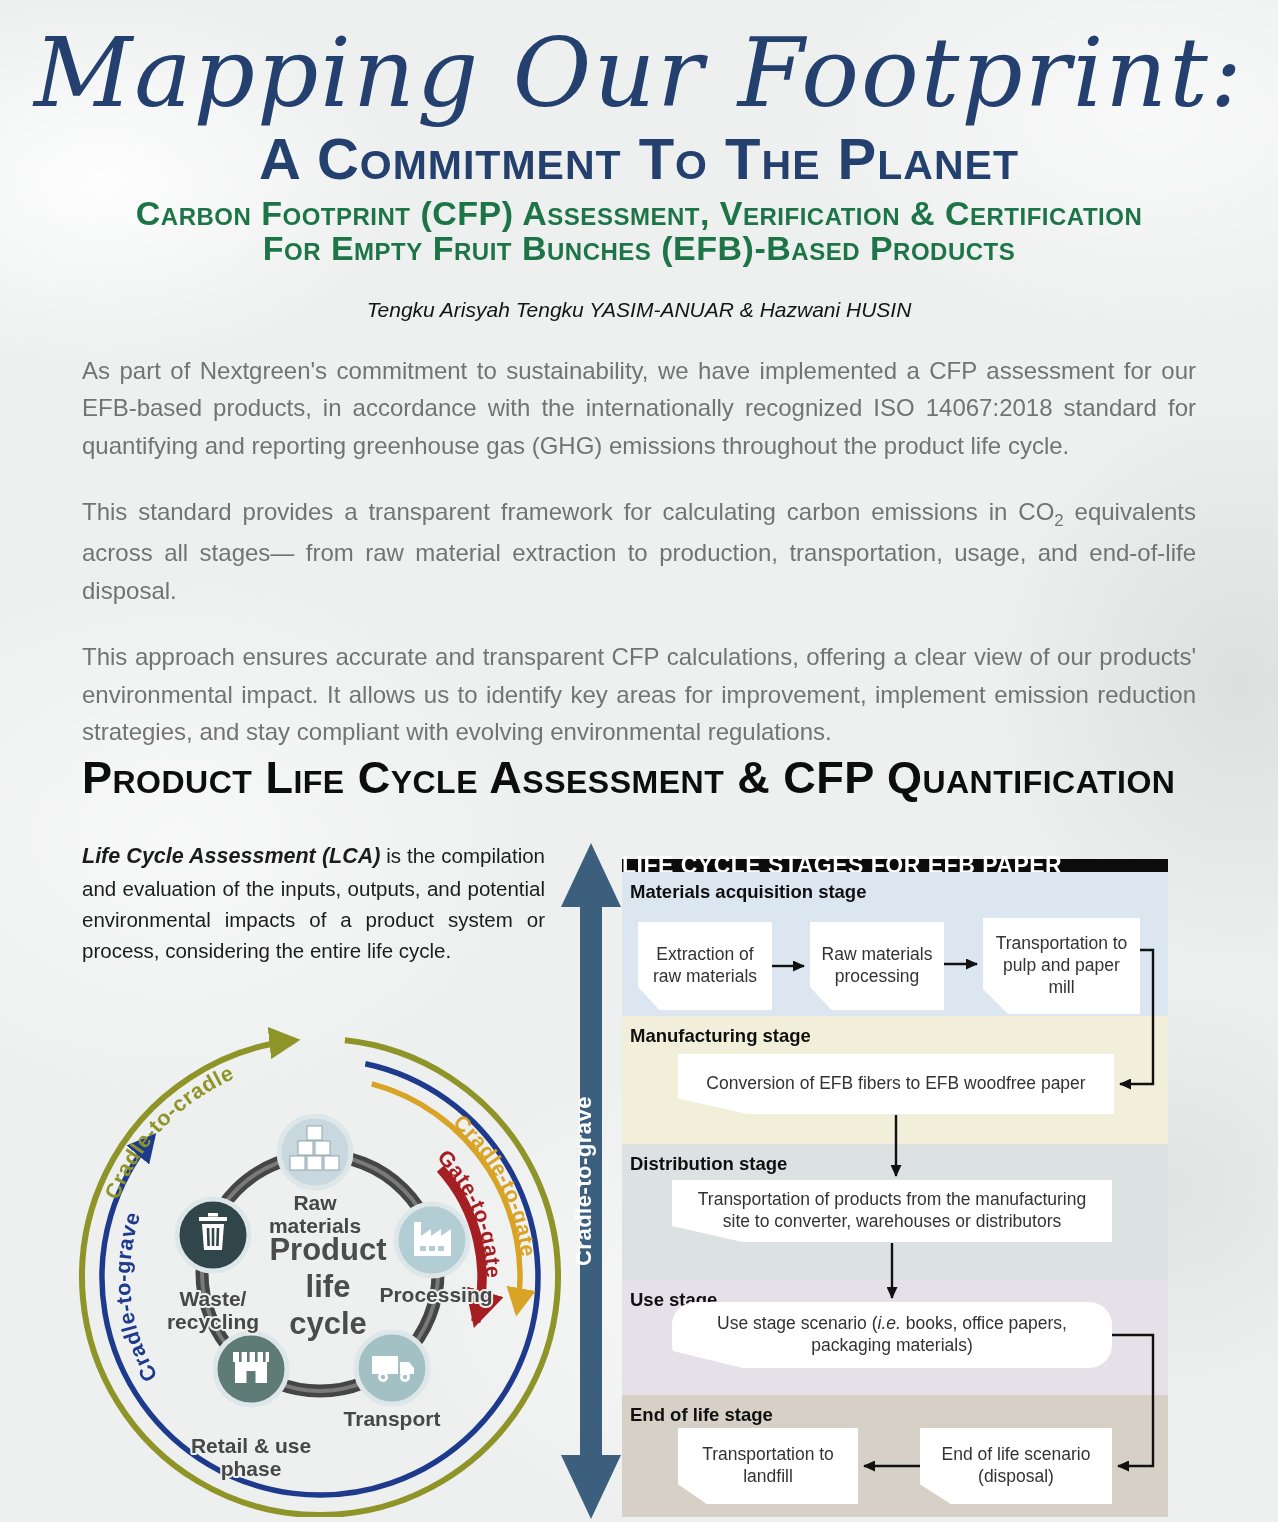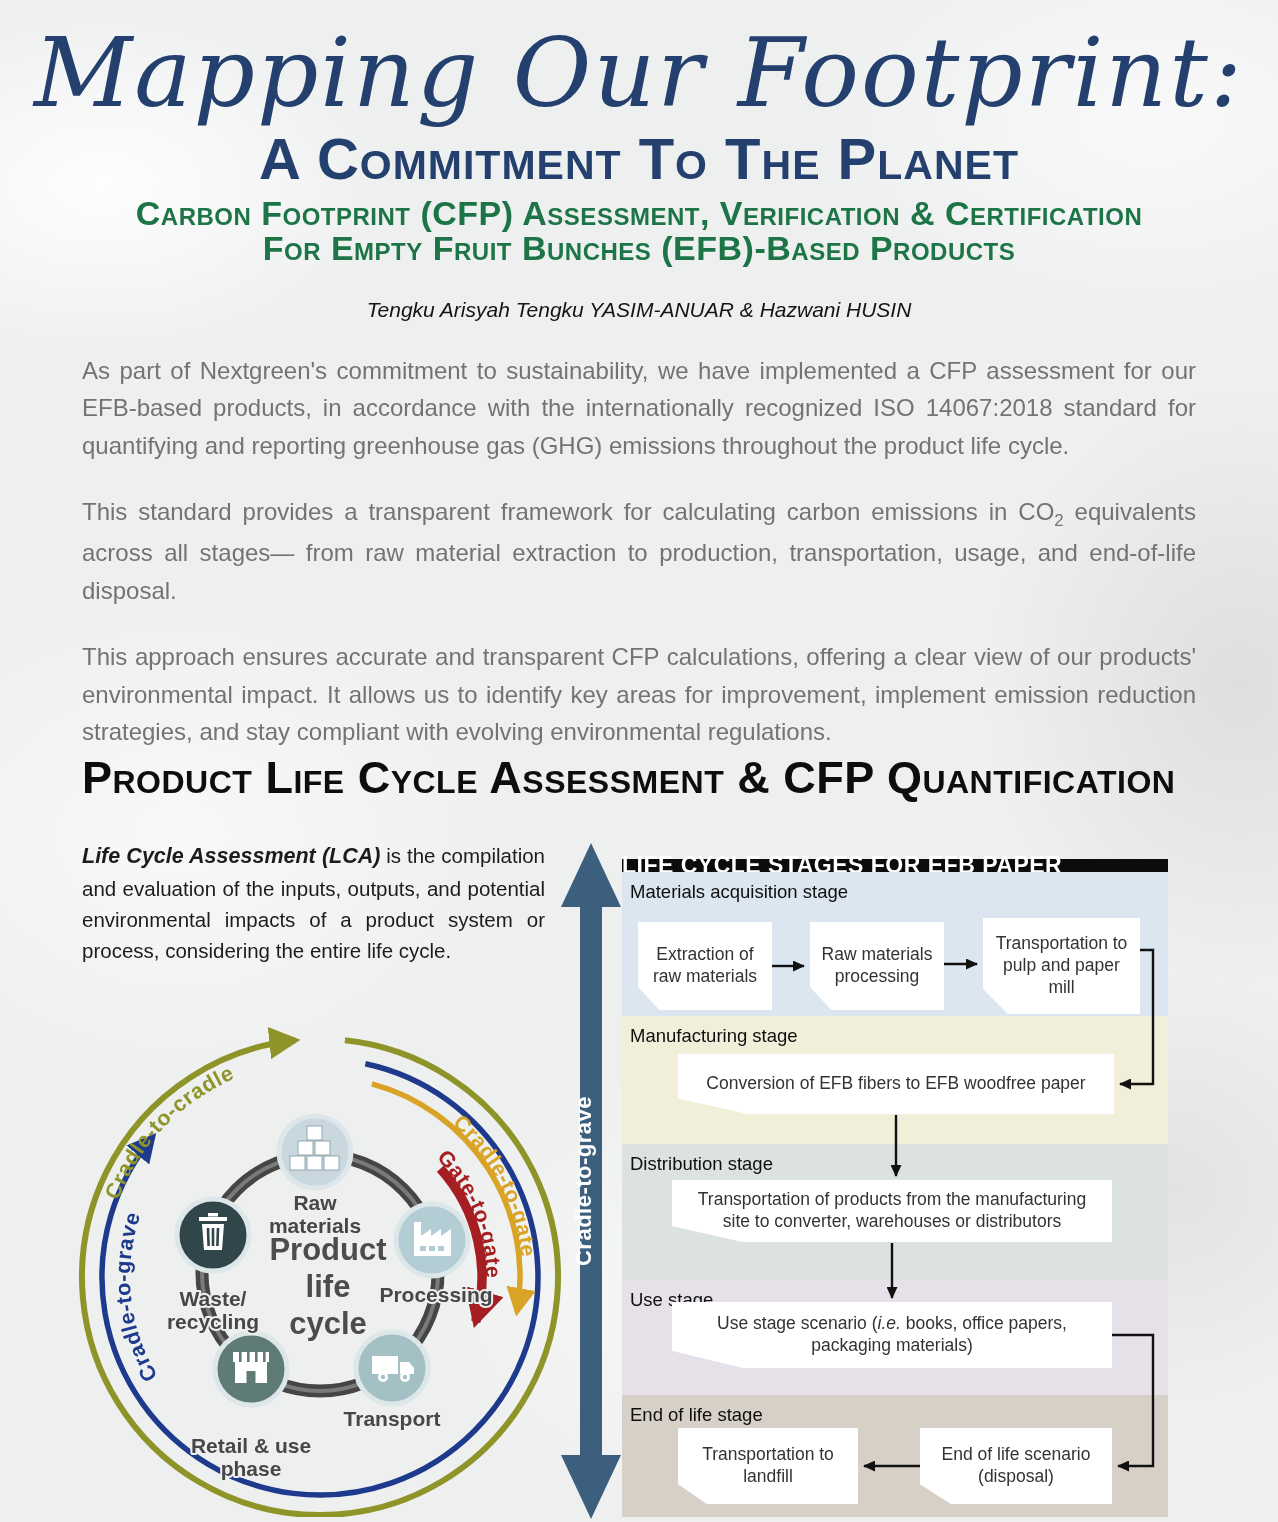--- a/index.html
+++ b/index.html
@@ -74,38 +74,38 @@
     text-anchor:middle;
   }
   
   .panel { position:absolute; left:622px; top:832px; width:546px; height:685px; }
   .panel-title {
     position:absolute; left:0; top:0; width:100%; height:40px;
     background:#0c0c0c; color:#ffffff; font-weight:bold; font-size:23px;
     letter-spacing:.5px; display:flex; align-items:center; justify-content:center;margin-top:27px;
   }
   .band { position:absolute; left:0; width:100%; }
-  .band .stage-label { font-weight:normal; font-size:18.5px; color:#0f0f0f; padding:9px 0 0 8px; }
+  .band .stage-label { font-weight:bold; font-size:18.5px; color:#0f0f0f; padding:9px 0 0 8px; }
   .b1 { top:40px;  height:144px; background:#dbe6f1; }
   .b2 { top:184px; height:128px; background:#f1efd9; }
   .b3 { top:312px; height:136px; background:#dce2e1; }
   .b4 { top:448px; height:115px; background:#e6e0e8; }
   .b5 { top:563px; height:122px; background:#d7d0c6; }
   .fbox {
     position:absolute; background:#ffffff; color:#333333;
     font-size:17.5px; line-height:1.25; text-align:center;
     display:flex; align-items:center; justify-content:center; padding:6px 10px;
     clip-path:polygon(0 0, 100% 0, 100% 100%, 16% 100%, 0 74%);
   }
   .fb1 { left:16px;  top:90px;  width:134px; height:88px; }
   .fb2 { left:188px; top:90px;  width:134px; height:88px; }
   .fb3 { left:361px; top:86px;  width:157px; height:96px; }
   .fb4 { left:56px;  top:222px; width:436px; height:60px; }
   .fb5 { left:50px;  top:348px; width:440px; height:62px; }
-  .fb6 { left:50px;  top:470px; width:440px; height:66px; }
+  .fb6 { left:50px;  top:470px; width:440px; height:66px;border-radius:23px; }
   .fb7 { left:56px;  top:596px; width:180px; height:76px; }
   .fb8 { left:298px; top:596px; width:192px; height:76px; }
   .connectors { position:absolute; left:0; top:0; }
 </style>
 </head>
 <body>
 
 <div class="page">
   <div class="texture"></div>
 

